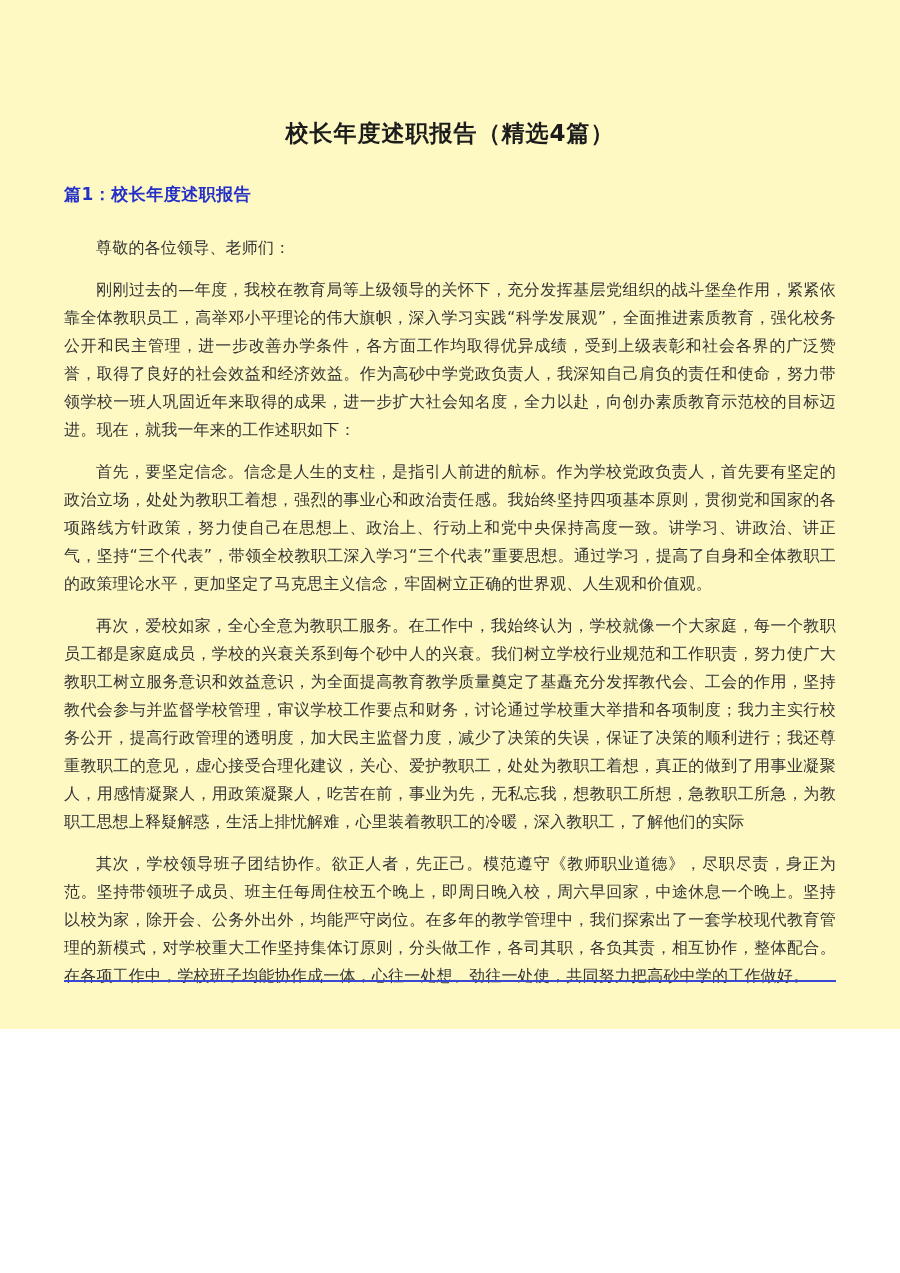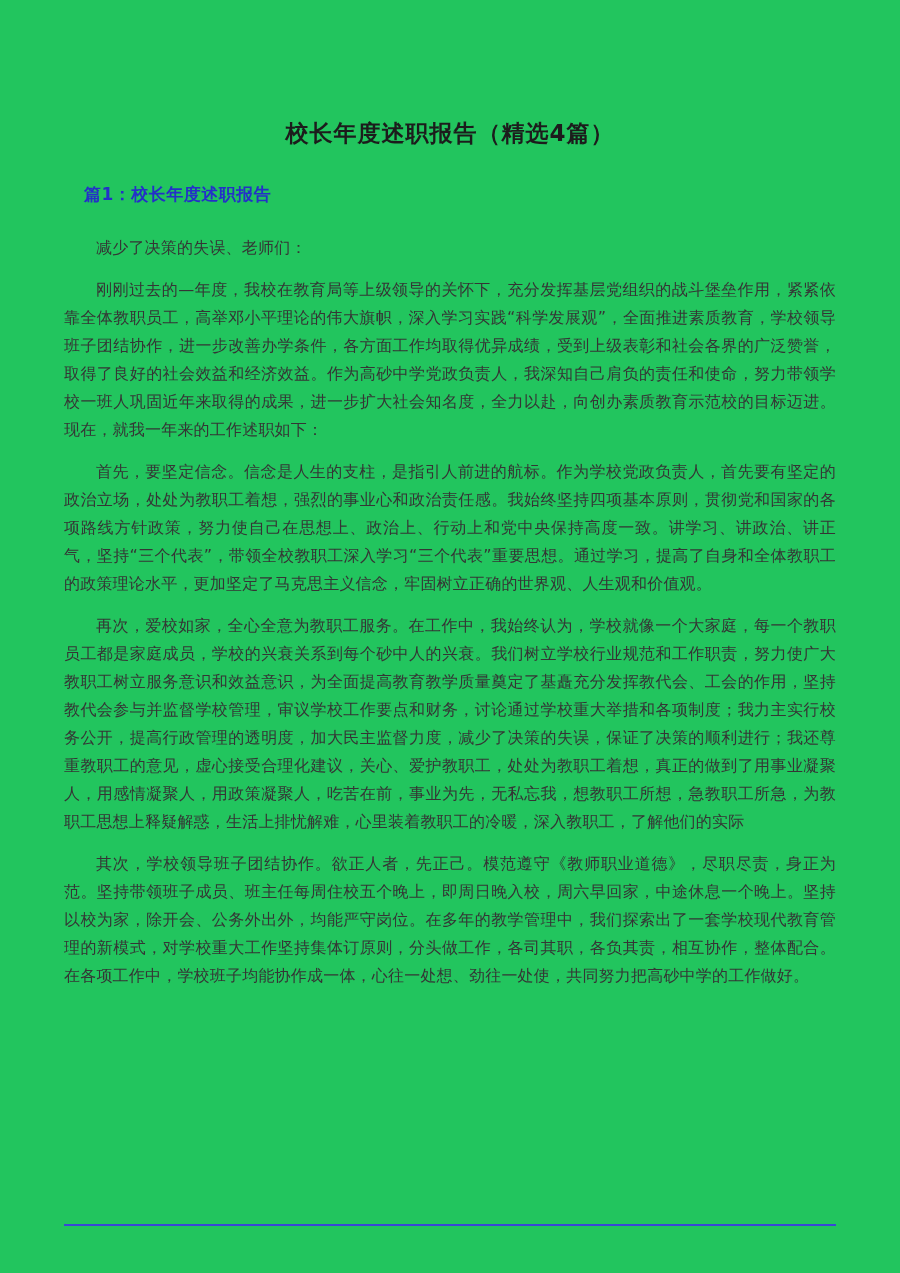--- a/index.html
+++ b/index.html
@@ -4,42 +4,41 @@
 <style>
   * { margin: 0; padding: 0; box-sizing: border-box; }
   html, body { background: #ffffff; }
   body {
     font-family: "DejaVu Sans", "Liberation Sans", sans-serif;
     -webkit-font-smoothing: antialiased;
   }
   .page {
     position: relative;
     width: 900px;
-    height: 1273px;
+    height: 1029px;
     margin: 0 auto;
-    background: #22c55e;
+    background: #fef9c3;
     overflow: hidden;
   }
   .content {
     padding: 118px 64px 0 64px;
   }
   .doc-title {
     text-align: center;
     font-size: 23px;
     font-weight: bold;
     color: #1c1c1c;
     letter-spacing: 1px;
     margin-bottom: 34px;
   }
   .section-heading {
     font-size: 17px;
     font-weight: bold;
     margin-bottom: 28px;
     letter-spacing: 0.5px;
-    margin-left: 20px;
   }
   .para {
     font-size: 16px;
     color: #353535;
     line-height: 28px;
     text-align: justify;
     text-indent: 2em;
     margin-bottom: 14px;
     letter-spacing: 0.2px;
   }
@@ -54,22 +53,22 @@
 </head>
 <body>
 
 <div class="page">
   <div class="content">
 
     <h1 class="doc-title">校长年度述职报告（精选4篇）</h1>
 
     <h2 class="section-heading" style="color: rgb(36, 48, 200);">篇1：校长年度述职报告</h2>
 
-    <p class="para">减少了决策的失误、老师们：</p>
-    <p class="para">刚刚过去的—年度，我校在教育局等上级领导的关怀下，充分发挥基层党组织的战斗堡垒作用，紧紧依靠全体教职员工，高举邓小平理论的伟大旗帜，深入学习实践“科学发展观”，全面推进素质教育，学校领导班子团结协作，进一步改善办学条件，各方面工作均取得优异成绩，受到上级表彰和社会各界的广泛赞誉，取得了良好的社会效益和经济效益。作为高砂中学党政负责人，我深知自己肩负的责任和使命，努力带领学校一班人巩固近年来取得的成果，进一步扩大社会知名度，全力以赴，向创办素质教育示范校的目标迈进。现在，就我一年来的工作述职如下：</p>
+    <p class="para">尊敬的各位领导、老师们：</p>
+    <p class="para">刚刚过去的—年度，我校在教育局等上级领导的关怀下，充分发挥基层党组织的战斗堡垒作用，紧紧依靠全体教职员工，高举邓小平理论的伟大旗帜，深入学习实践“科学发展观”，全面推进素质教育，强化校务公开和民主管理，进一步改善办学条件，各方面工作均取得优异成绩，受到上级表彰和社会各界的广泛赞誉，取得了良好的社会效益和经济效益。作为高砂中学党政负责人，我深知自己肩负的责任和使命，努力带领学校一班人巩固近年来取得的成果，进一步扩大社会知名度，全力以赴，向创办素质教育示范校的目标迈进。现在，就我一年来的工作述职如下：</p>
     <p class="para">首先，要坚定信念。信念是人生的支柱，是指引人前进的航标。作为学校党政负责人，首先要有坚定的政治立场，处处为教职工着想，强烈的事业心和政治责任感。我始终坚持四项基本原则，贯彻党和国家的各项路线方针政策，努力使自己在思想上、政治上、行动上和党中央保持高度一致。讲学习、讲政治、讲正气，坚持“三个代表”，带领全校教职工深入学习“三个代表”重要思想。通过学习，提高了自身和全体教职工的政策理论水平，更加坚定了马克思主义信念，牢固树立正确的世界观、人生观和价值观。</p>
     <p class="para">再次，爱校如家，全心全意为教职工服务。在工作中，我始终认为，学校就像一个大家庭，每一个教职员工都是家庭成员，学校的兴衰关系到每个砂中人的兴衰。我们树立学校行业规范和工作职责，努力使广大教职工树立服务意识和效益意识，为全面提高教育教学质量奠定了基矗充分发挥教代会、工会的作用，坚持教代会参与并监督学校管理，审议学校工作要点和财务，讨论通过学校重大举措和各项制度；我力主实行校务公开，提高行政管理的透明度，加大民主监督力度，减少了决策的失误，保证了决策的顺利进行；我还尊重教职工的意见，虚心接受合理化建议，关心、爱护教职工，处处为教职工着想，真正的做到了用事业凝聚人，用感情凝聚人，用政策凝聚人，吃苦在前，事业为先，无私忘我，想教职工所想，急教职工所急，为教职工思想上释疑解惑，生活上排忧解难，心里装着教职工的冷暖，深入教职工，了解他们的实际</p>
     <p class="para">其次，学校领导班子团结协作。欲正人者，先正己。模范遵守《教师职业道德》，尽职尽责，身正为范。坚持带领班子成员、班主任每周住校五个晚上，即周日晚入校，周六早回家，中途休息一个晚上。坚持以校为家，除开会、公务外出外，均能严守岗位。在多年的教学管理中，我们探索出了一套学校现代教育管理的新模式，对学校重大工作坚持集体订原则，分头做工作，各司其职，各负其责，相互协作，整体配合。在各项工作中，学校班子均能协作成一体，心往一处想、劲往一处使，共同努力把高砂中学的工作做好。</p>
 
   </div>
 
   <div class="divider" style="background: rgb(57, 71, 214);"></div>
 </div>
 
 </body></html>

